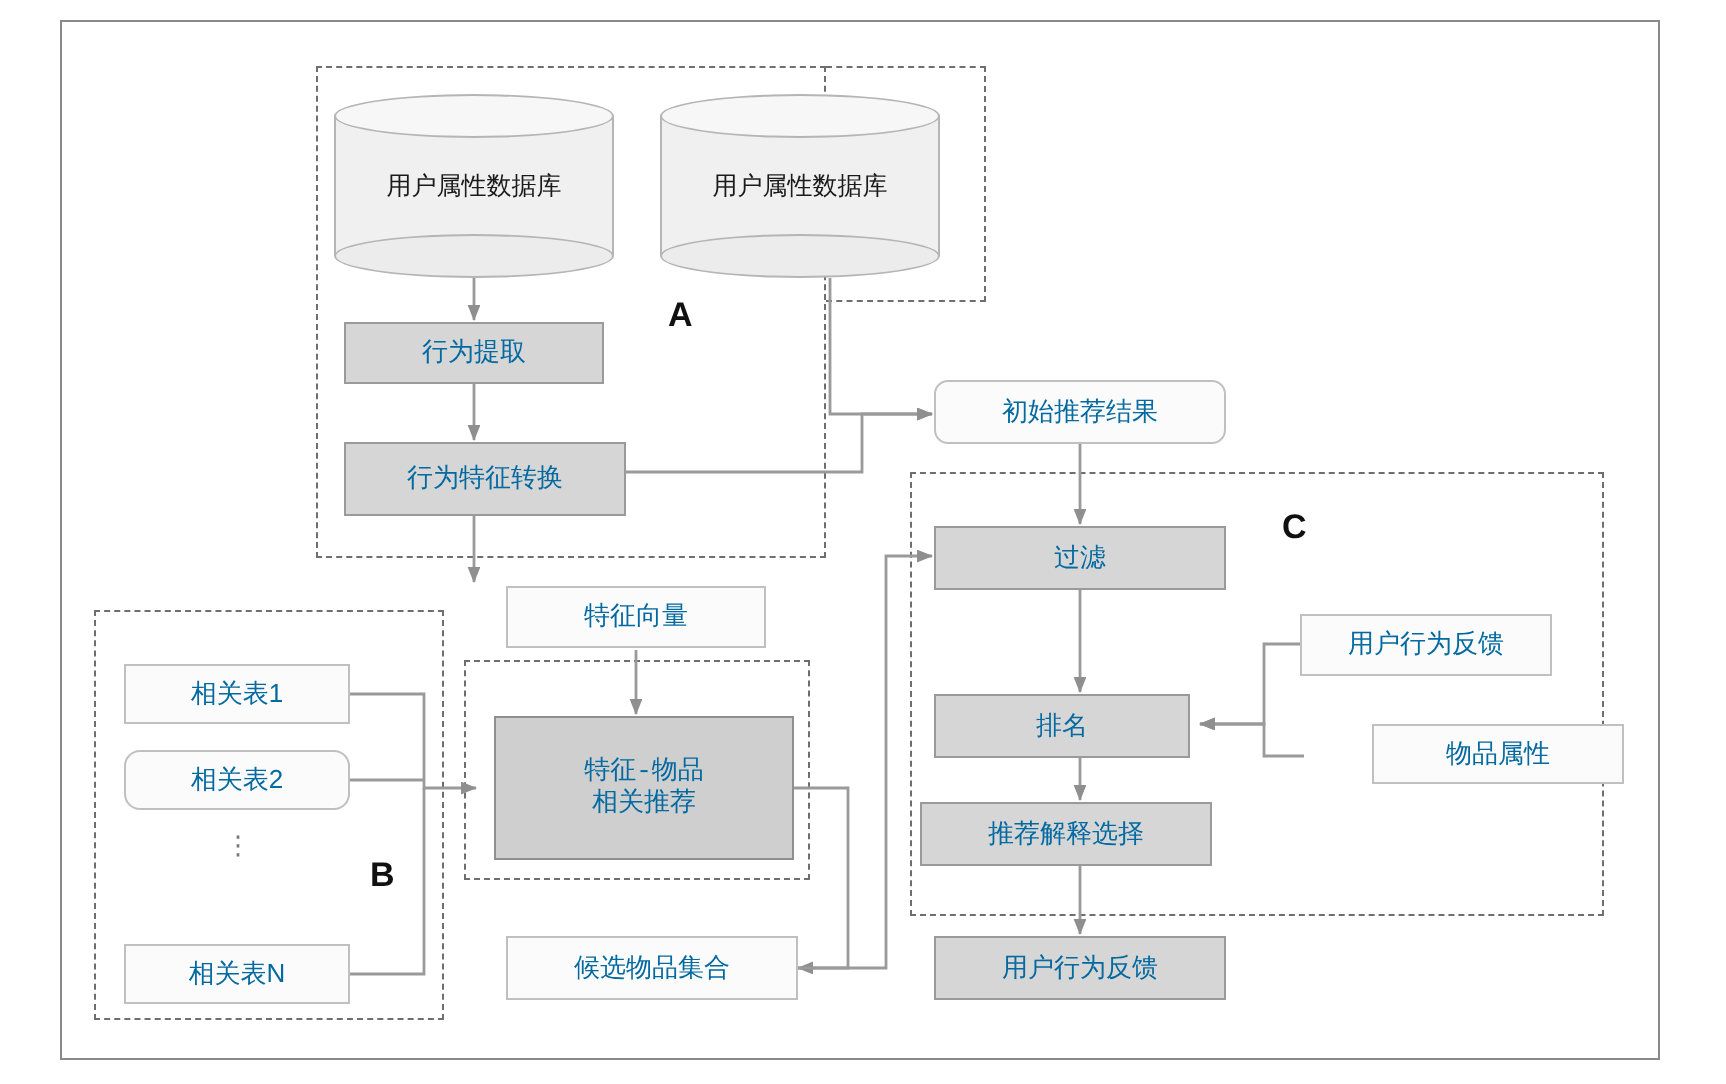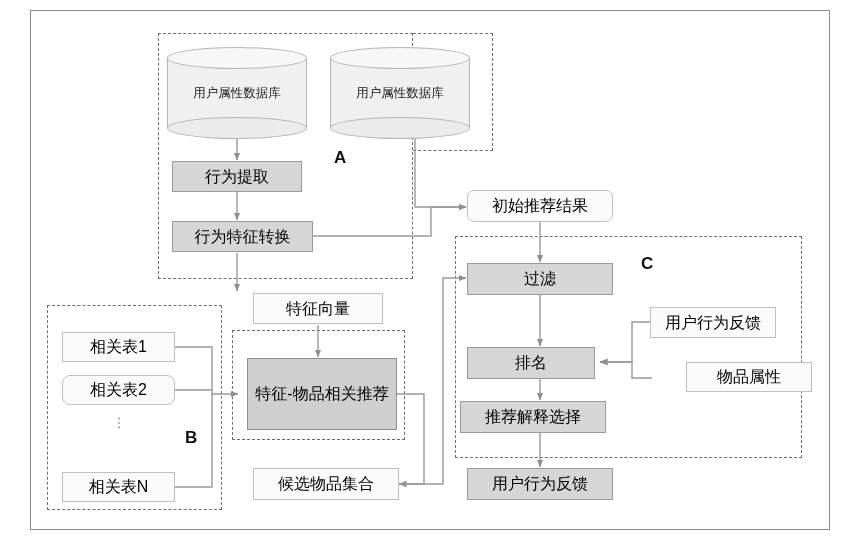--- a/index.html
+++ b/index.html
@@ -41,22 +41,22 @@
   }
   
   .node {
     position: absolute;
     box-sizing: border-box;
     border: 1px solid #9a9a9a;
     display: flex;
     align-items: center;
     justify-content: center;
     text-align: center;
-    font-size: 16px;
-    color: #000000;
+    font-size: 13px;
+    color: #0369a1;
     line-height: 1.25;
     background: #f2f2f2;
   }
   .node.mid   { background: #d6d6d6; border-color: #9a9a9a; }
   .node.dark  { background: #cfcfcf; border-color: #8f8f8f; }
   .node.white { background: #fbfbfb; border-color: #c0c0c0; }
 
   
   .cyl {
     position: absolute;
@@ -190,21 +190,21 @@
     <div class="body"></div>
     <div class="bottom"></div>
     <div class="top"></div>
     <div class="cyl-label">用户属性数据库</div>
   </div>
 
   <div class="node mid" style="left:172px; top:161px; width:130px; height:31px;">
     <span>行为提取</span>
   </div>
 
-  <div class="node mid" style="left:172px; top:221px; width:141px; height:31px;">
+  <div class="node mid" style="left:172px; top:221px; width:141px; height:37px;">
     <span>行为特征转换</span>
   </div>
 
   <div class="node white" style="left:253px; top:293px; width:130px; height:31px;">
     <span>特征向量</span>
   </div>
 
   <div class="node white" style="left:62px; top:332px; width:113px; height:30px;">
     <span>相关表1</span>
   </div>
@@ -212,21 +212,21 @@
   <div class="node white" style="left:62px; top:375px; width:113px; height:30px;border-radius:8px;">
     <span>相关表2</span>
   </div>
 
   <div class="vdots" style="left:96px; top:420px; width:46px; height:40px;">⋮</div>
 
   <div class="node white" style="left:62px; top:472px; width:113px; height:30px;">
     <span>相关表N</span>
   </div>
 
-  <div class="node dark" style="left:247px; top:358px; width:150px; height:72px; flex-direction:row;">
+  <div class="node dark" style="left:247px; top:358px; width:150px; height:72px; flex-direction:column;font-family:Liberation Mono, monospace;">
 
     <span>特征-物品</span>
     <span>相关推荐</span>
   </div>
 
   <div class="node white" style="left:253px; top:468px; width:146px; height:32px;">
     <span>候选物品集合</span>
   </div>
 
   <div class="node white" style="left:467px; top:190px; width:146px; height:32px;border-radius:7px;">

